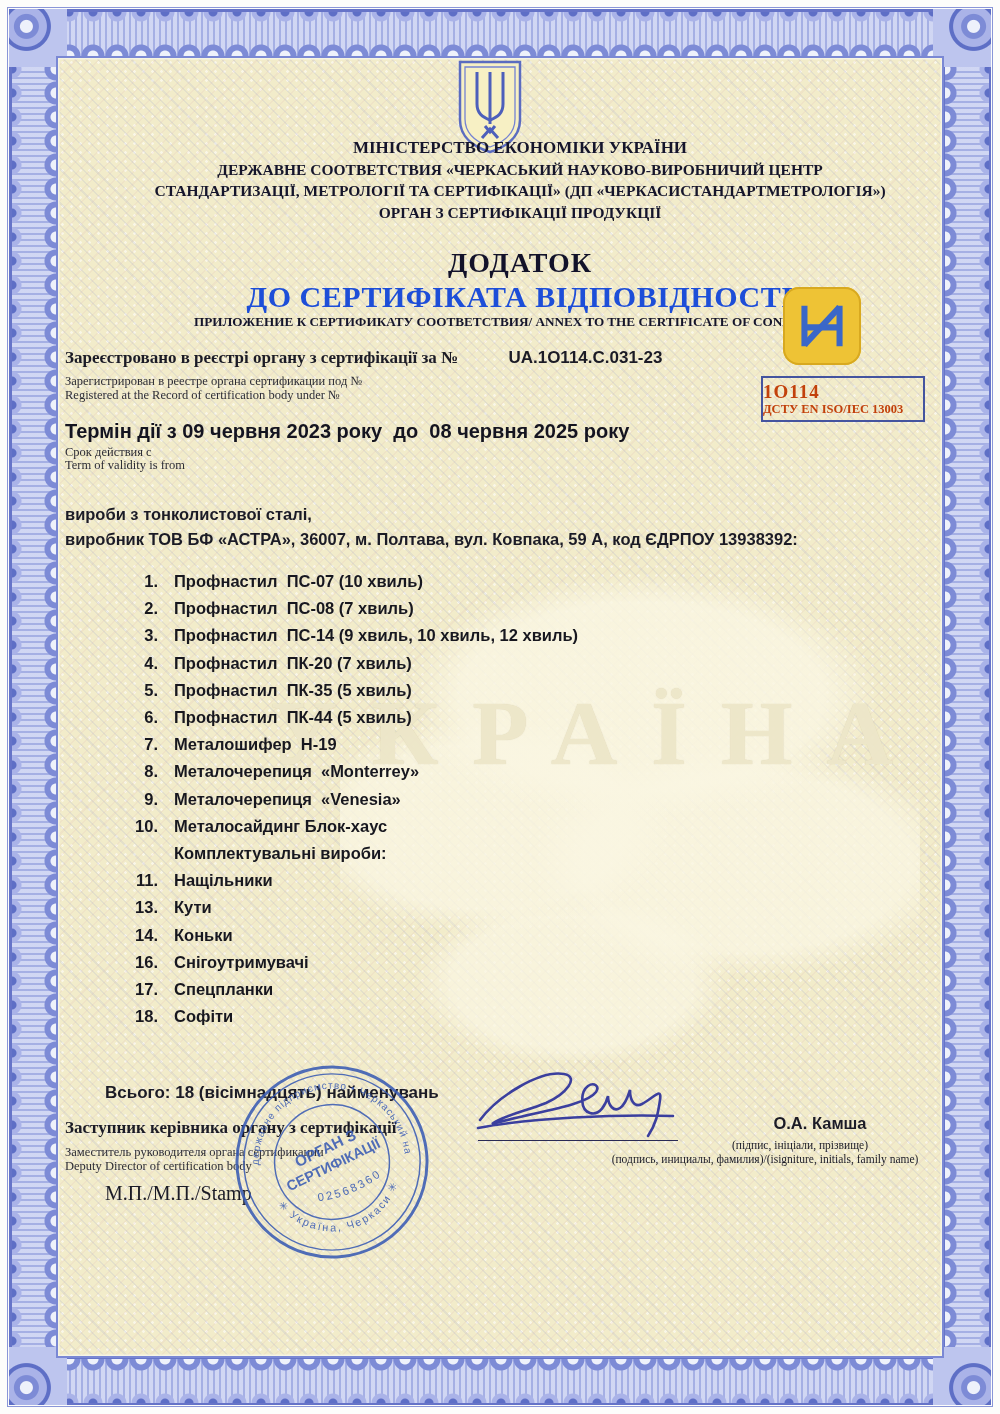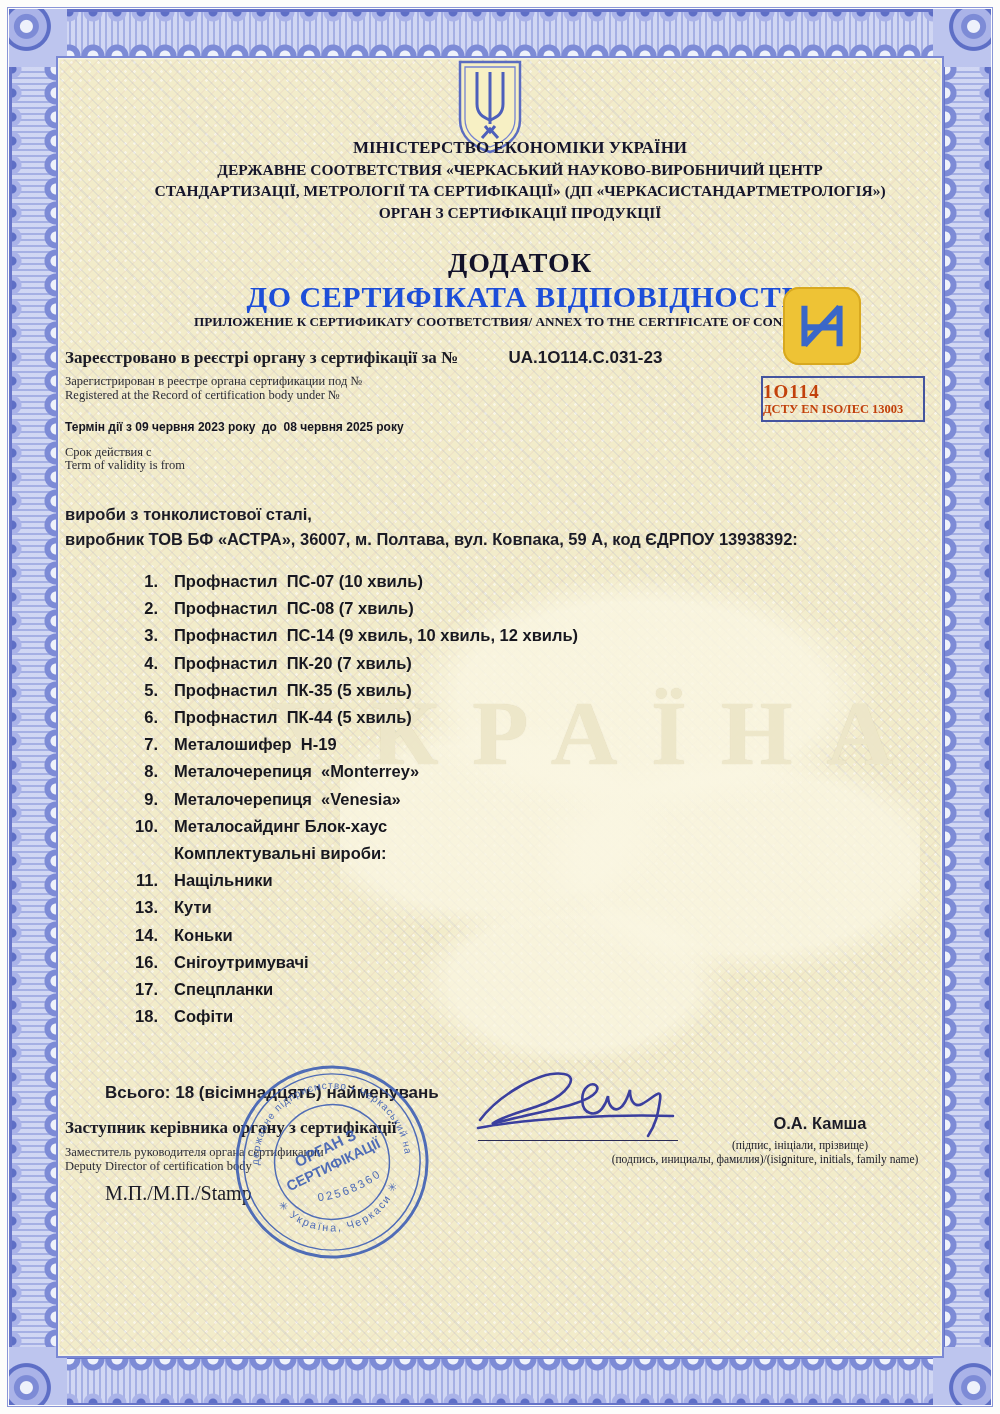--- a/index.html
+++ b/index.html
@@ -71,21 +71,21 @@
   .codebox{left:745px;top:376px;width:160px;height:42px;border:2px solid #44549f;
         display:flex;flex-direction:column;align-items:flex-start;justify-content:center;color:#c2410c;margin-left:16px;}
   .codebox .c1{font-size:19px;letter-spacing:1px;line-height:20px;}
   .codebox .c2{font-size:12.5px;line-height:14px;}
 
   .reg-line{left:65px;top:348px;font-size:17px;}
   .reg-line .num{font-family:Liberation Sans, sans-serif;margin-left:46px;}
   .reg-ru{left:65px;top:374px;}
   .reg-en{left:65px;top:388px;}
 
-  .val-line{left:65px;top:420px;font-size:12px;color:#141420;}
+  .val-line{left:65px;top:420px;font-size:20px;color:#141420;}
   .val-ru{left:65px;top:445px;}
   .val-en{left:65px;top:458px;}
 
   .prod1{left:65px;top:505px;font-size:16.5px;}
   .prod2{left:65px;top:530px;font-size:16.5px;}
 
   .items{left:100px;top:568px;width:780px;}
   .item-row{display:flex;line-height:27.2px;font-family:"Liberation Sans",sans-serif;font-weight:bold;
             font-size:16.5px;color:#17171f;}
   .item-row .num{width:58px;text-align:right;flex:none;}

